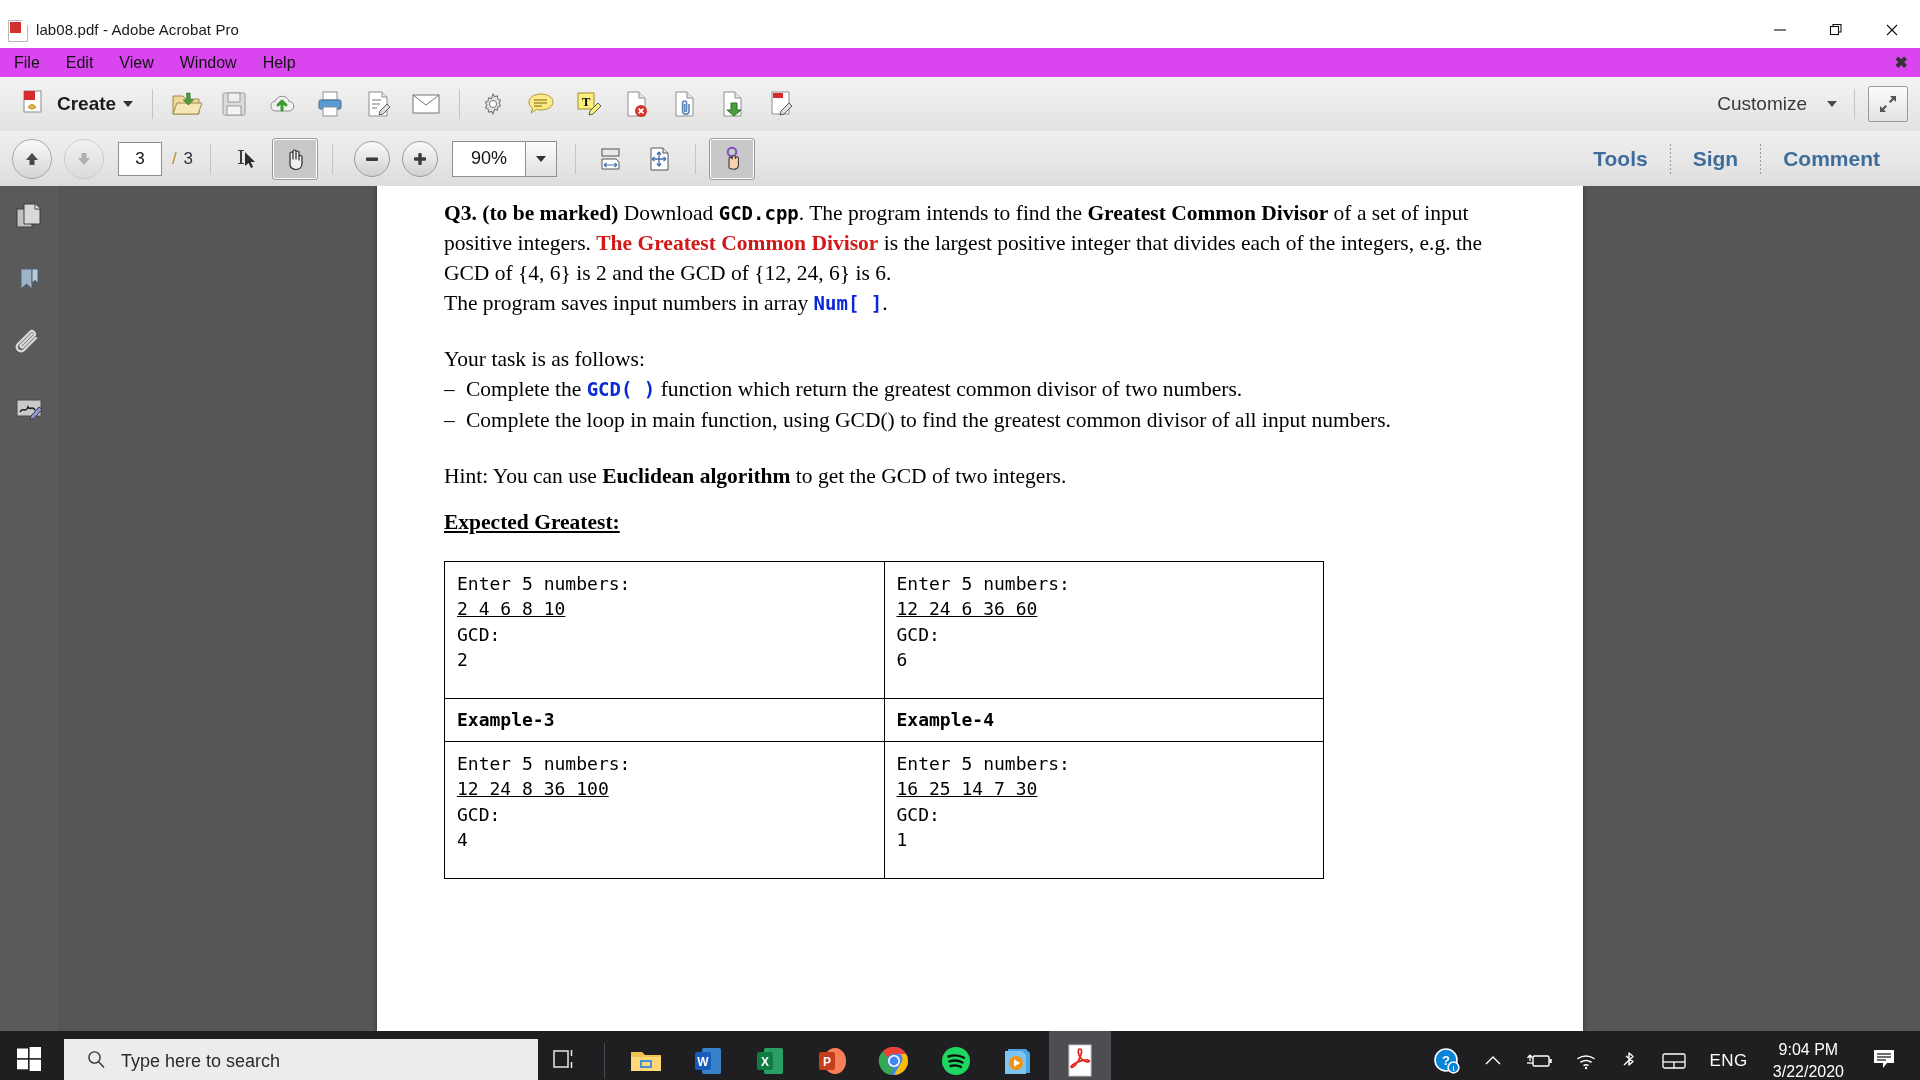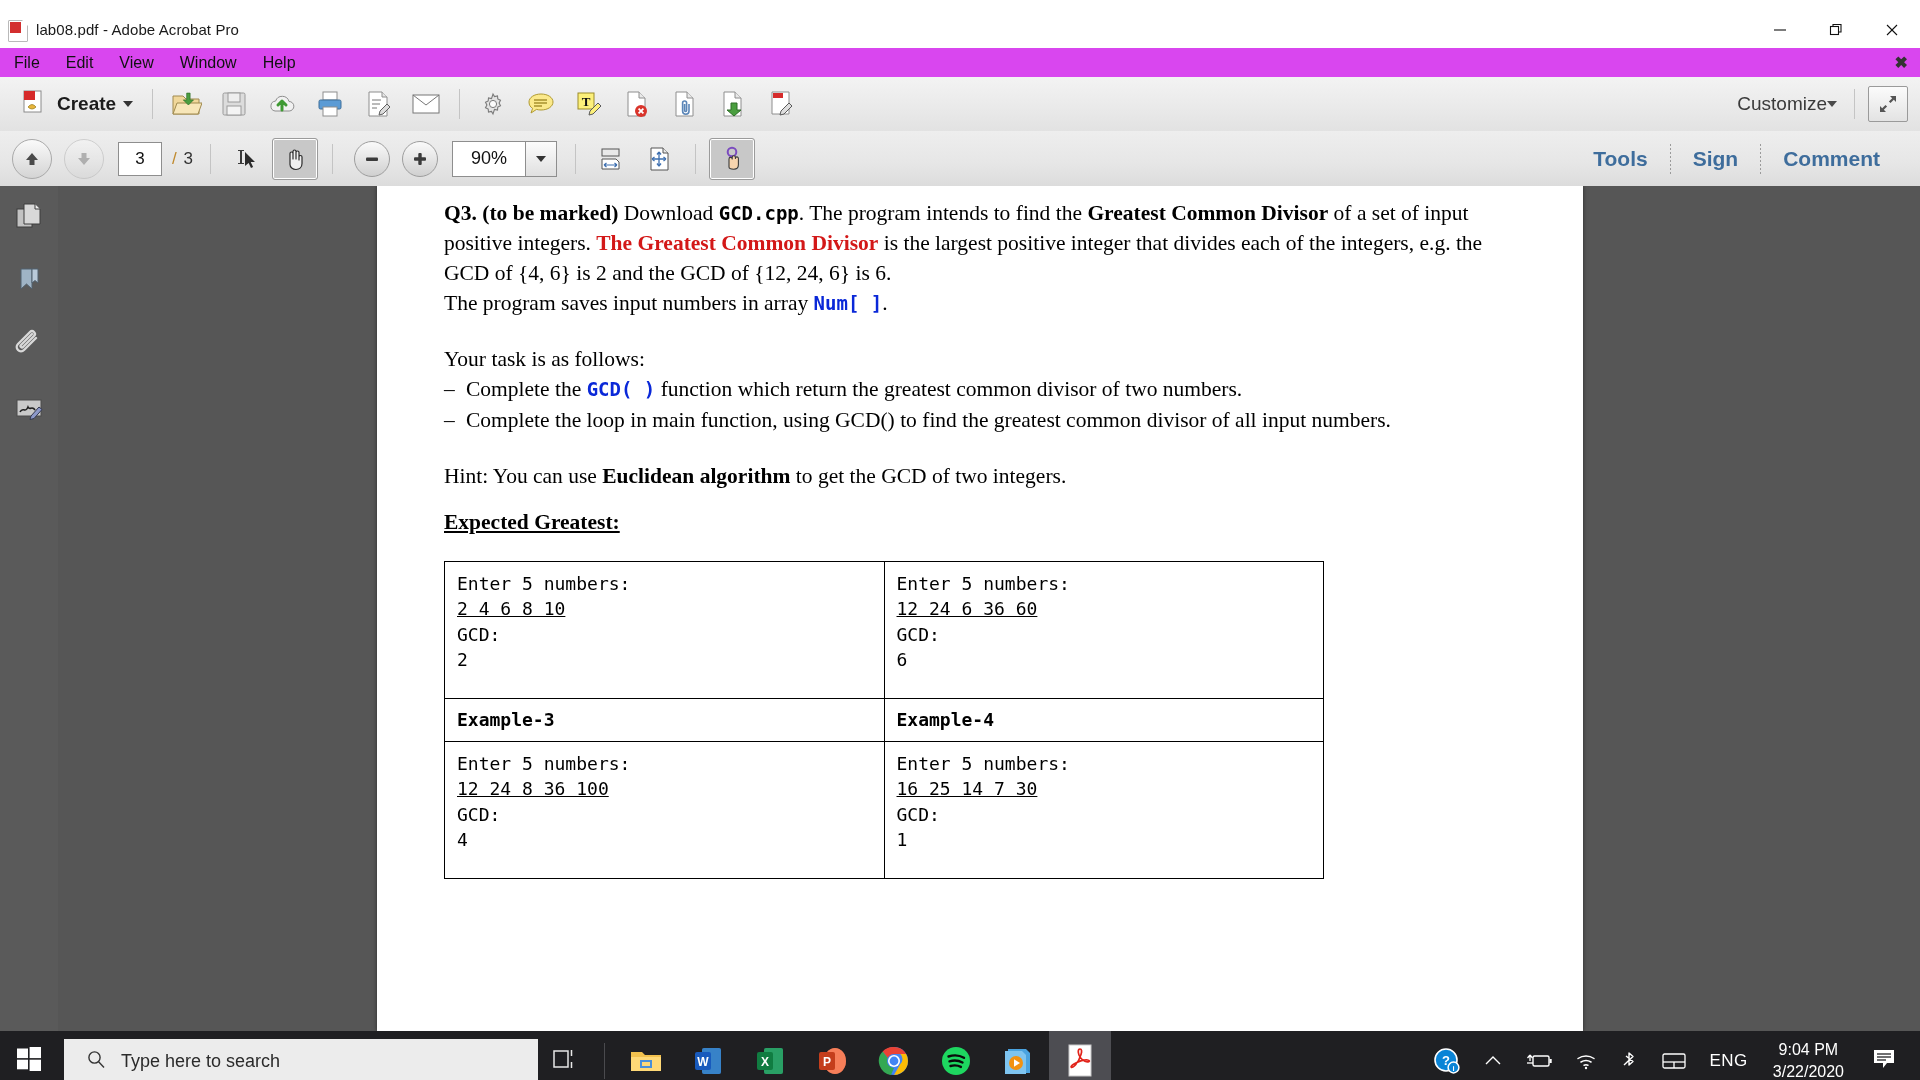--- a/index.html
+++ b/index.html
@@ -48,21 +48,21 @@
     background:linear-gradient(to bottom,#f3f3f3 0%, #eaeaea 55%, #e2e2e2 100%);
     border-bottom:1px solid #c6c6c6;
     display:flex;align-items:center;
   }
   .create-btn{display:flex;align-items:center;gap:7px;padding:3px 10px;margin-left:10px;cursor:default;}
   .create-label{font-size:19px;font-weight:bold;color:#1b1b1b;}
   .caret{width:0;height:0;border-left:5px solid transparent;border-right:5px solid transparent;border-top:6px solid #333;}
   .tb-sep{width:1px;height:30px;background:#c4c4c4;margin:0 9px;}
   .tbtn{width:48px;height:44px;display:flex;align-items:center;justify-content:center;cursor:default;border-radius:3px;}
   .right-group{position:absolute;right:0;top:0;height:54px;display:flex;align-items:center;padding-right:12px;}
-  .customize{display:flex;align-items:center;gap:0;cursor:default;padding:4px 8px;}
+  .customize{display:flex;align-items:center;gap:20px;cursor:default;padding:4px 8px;}
   .customize-label{font-size:19px;color:#3a3a3a;}
   .expand-btn{width:38px;height:34px;border:1px solid #9a9a9a;background:linear-gradient(to bottom,#fbfbfb,#e3e3e3);
               display:flex;align-items:center;justify-content:center;border-radius:2px;cursor:default;margin-left:4px;}
 
   
   .toolbar2{
     position:absolute;top:120px;left:0;width:1920px;height:55px;
     background:linear-gradient(to bottom,#eeeeee 0%, #e6e6e6 60%, #dcdcdc 100%);
     border-bottom:1px solid #aaaaaa;
     display:flex;align-items:center;

